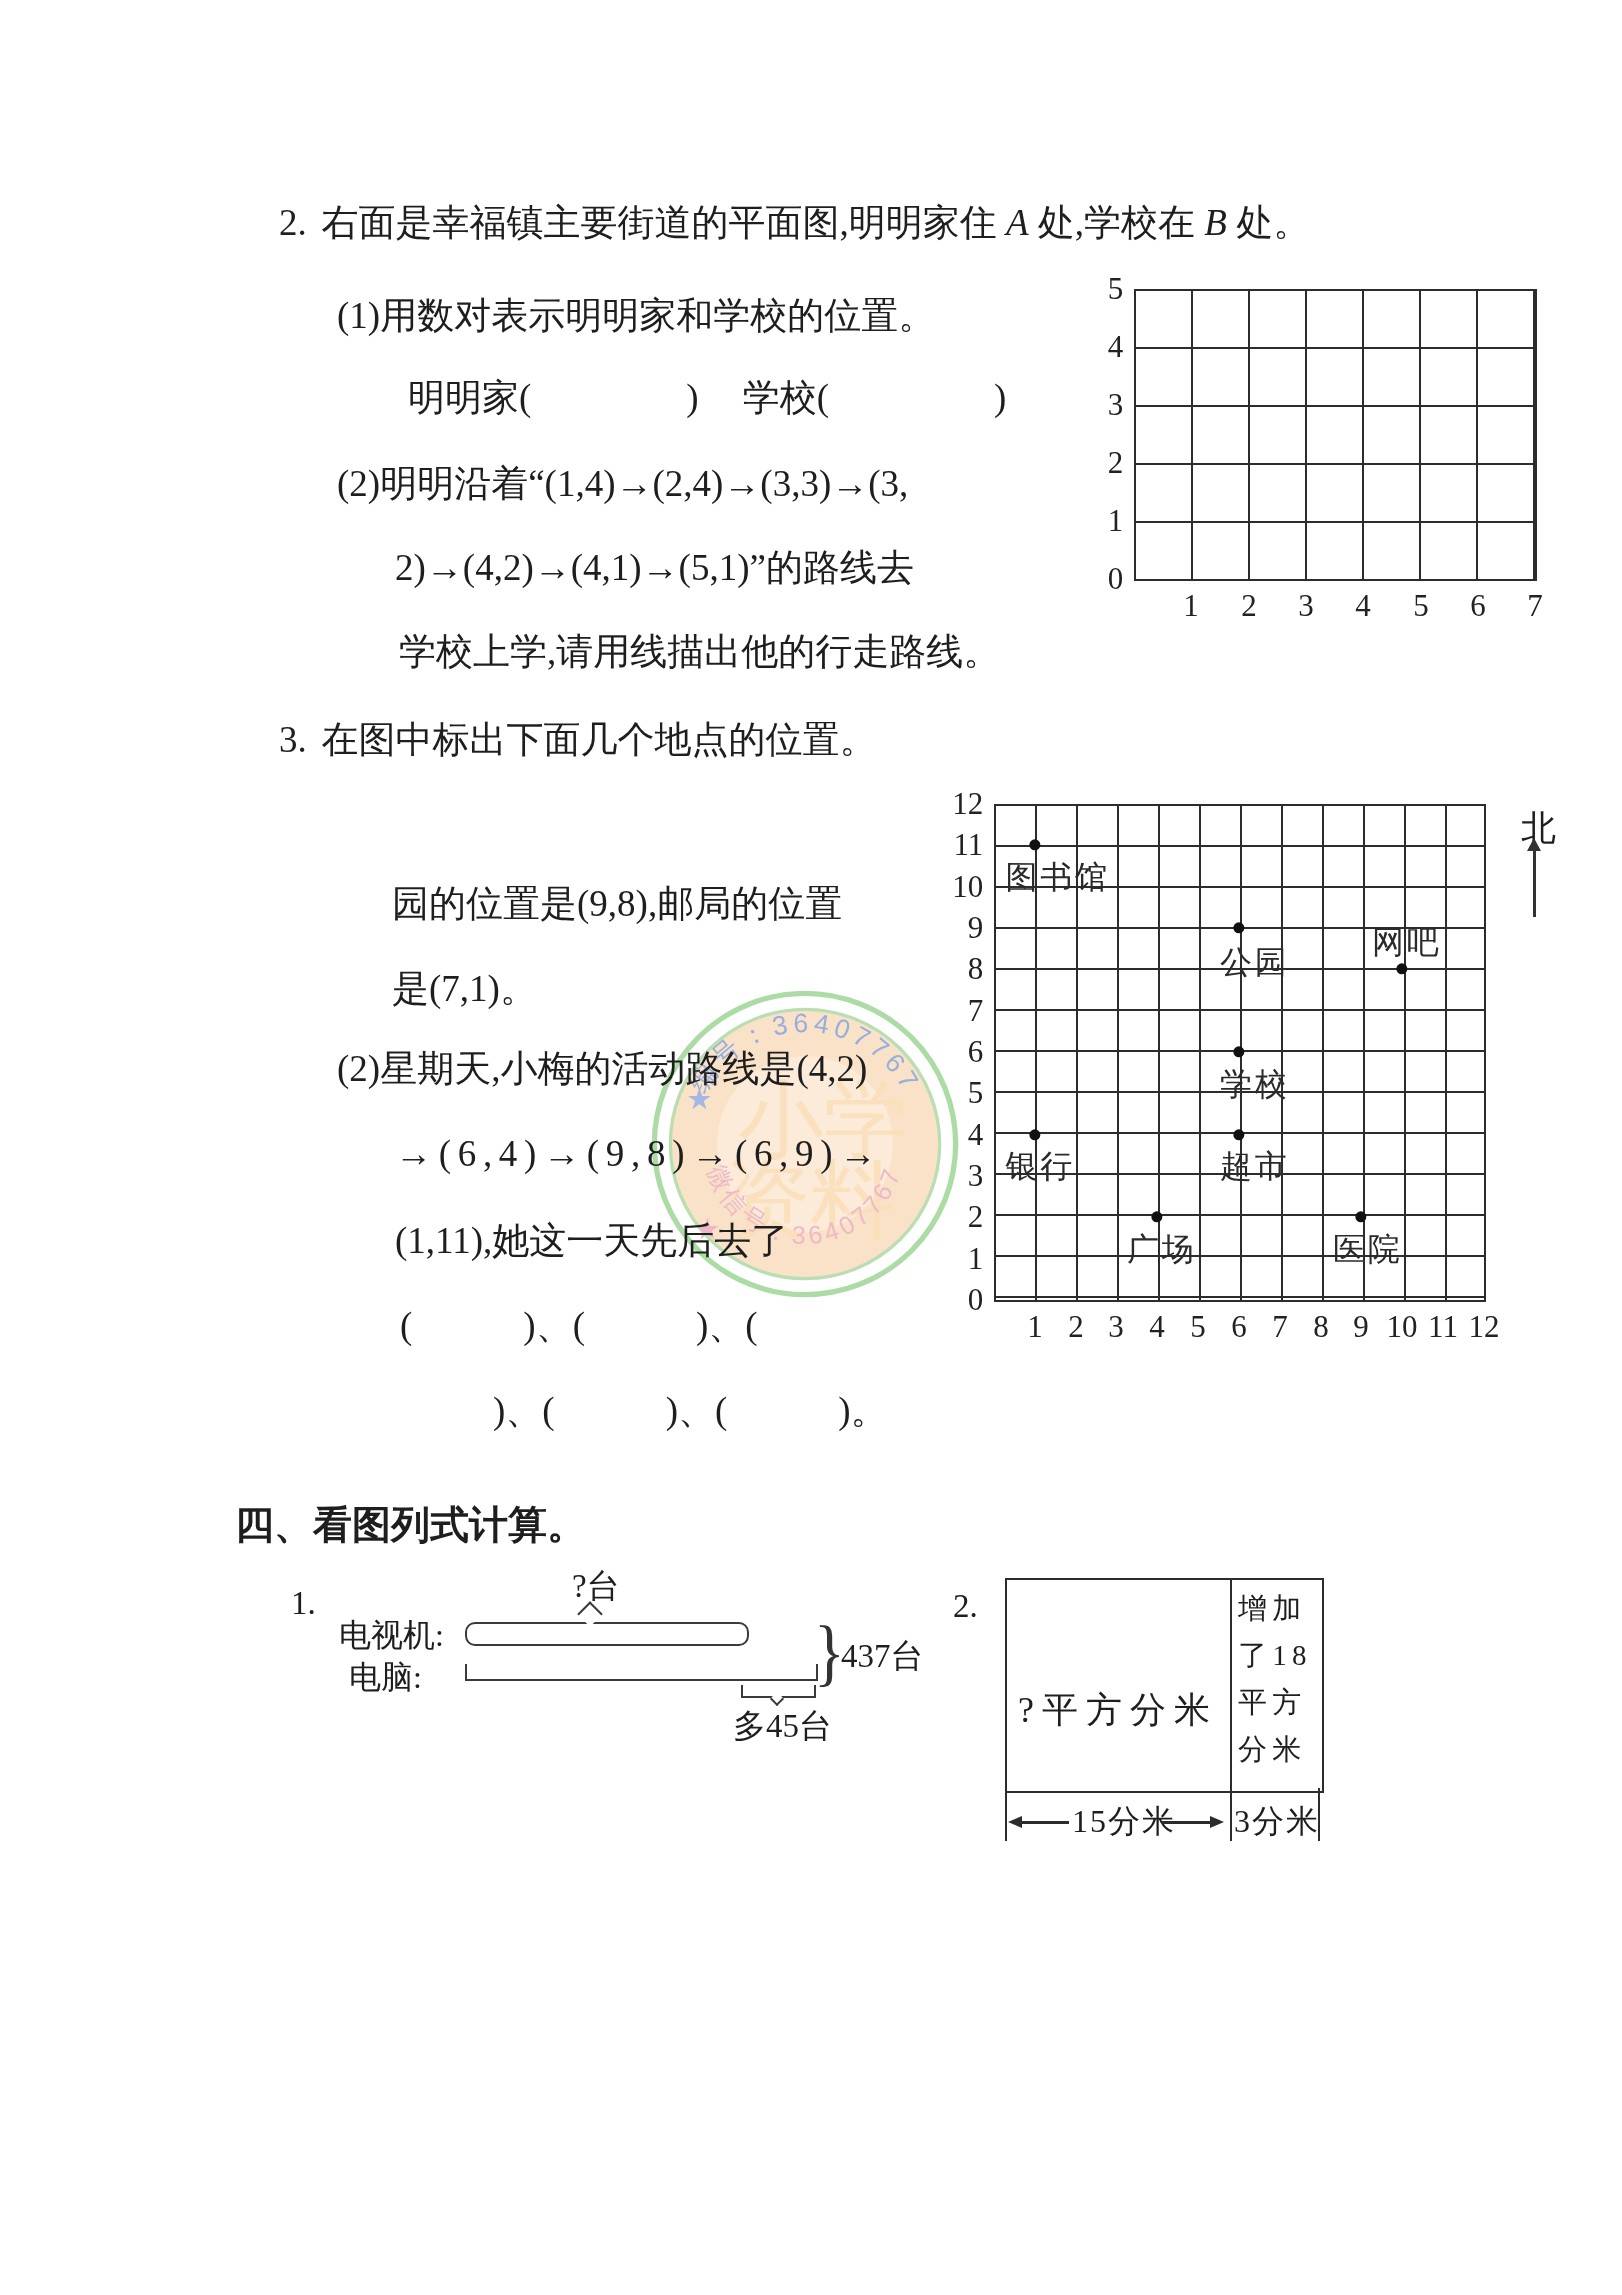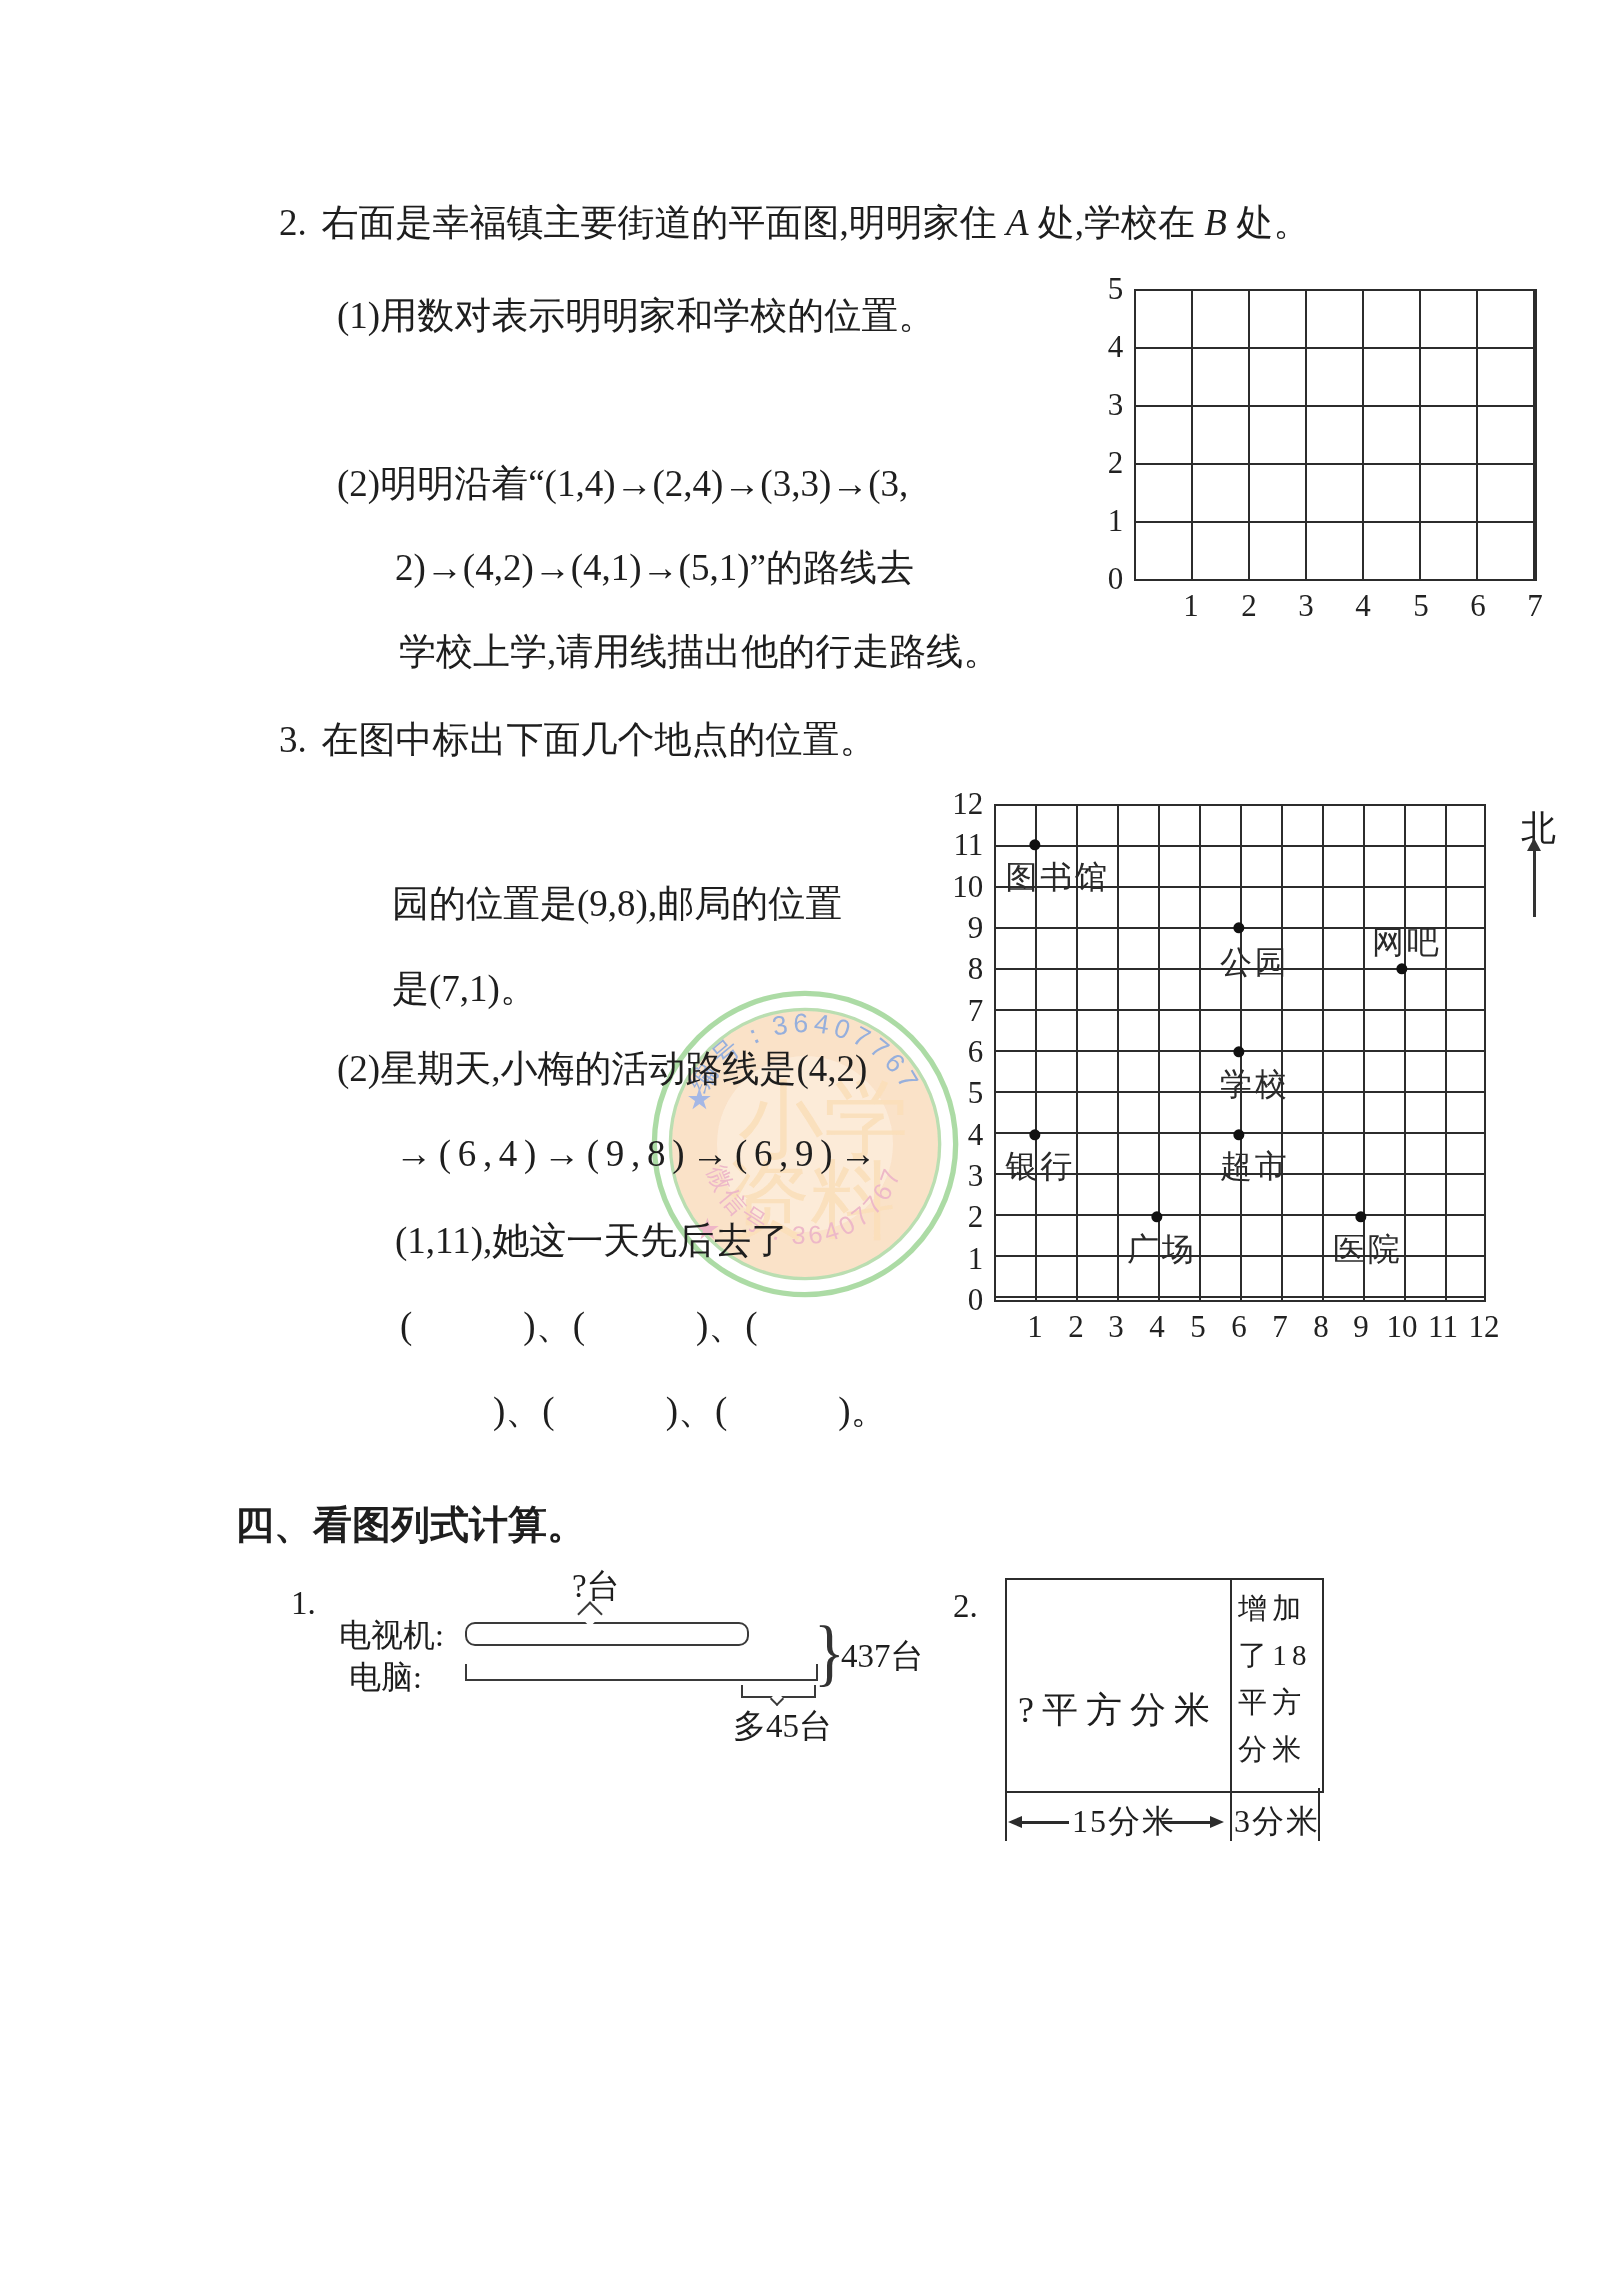--- a/index.html
+++ b/index.html
@@ -79,20 +79,23 @@
       <textPath href="#arcBot" startOffset="50%" text-anchor="middle">微信号：36407767</textPath>
     </text>
     <text x="62" y="188" font-size="44" fill="#9db1e3">★</text>
     <text x="74" y="382" font-size="44" fill="#eeb0c3">★</text>
   </svg>
 
   <div class="abs t56 z2" style="left:279px;top:202px;">
     <span class="num">2.</span><span>右面是幸福镇主要街道的平面图,明明家住 </span><span class="it">A</span><span> 处,学校在 </span><span class="it">B</span><span> 处。</span>
   </div>
   <div class="abs t56 z2" style="left:337px;top:295px;">(1)用数对表示明明家和学校的位置。</div>
+  <div class="abs t56 z2" style="left:408px;top:377px;">
+    <span>明明家(</span><span class="sp" style="width:155px;"></span><span>)</span><span class="sp" style="width:44px;"></span><span>学校(</span><span class="sp" style="width:165px;"></span><span>)</span>
+  </div>
   <div class="abs t56 z2" style="left:337px;top:463px;">(2)明明沿着“(1,4)→(2,4)→(3,3)→(3,</div>
   <div class="abs t56 z2" style="left:395px;top:547px;">2)→(4,2)→(4,1)→(5,1)”的路线去</div>
   <div class="abs t56 z2" style="left:399px;top:631px;">学校上学,请用线描出他的行走路线。</div>
 
   <div class="grid" id="grid1" style="left:1134px;top:289px;width:401px;height:290px;">
     <div class="grid-lines" id="g1-lines"></div>
   <span class="axis-label xlab" style="left: 57px; top: 299px;">1</span>
       <span class="axis-label xlab" style="left: 115px; top: 299px;">2</span>
       <span class="axis-label xlab" style="left: 172px; top: 299px;">3</span>
       <span class="axis-label xlab" style="left: 229px; top: 299px;">4</span>

